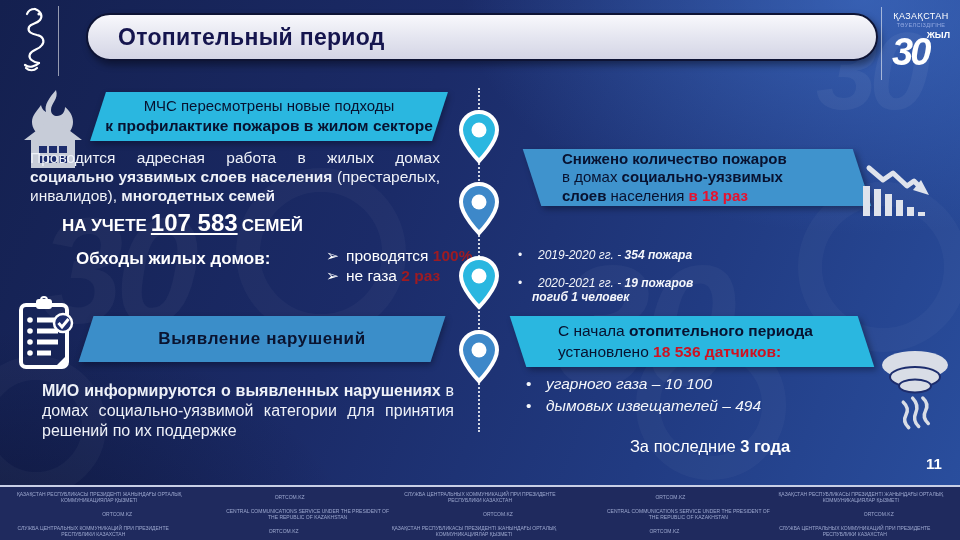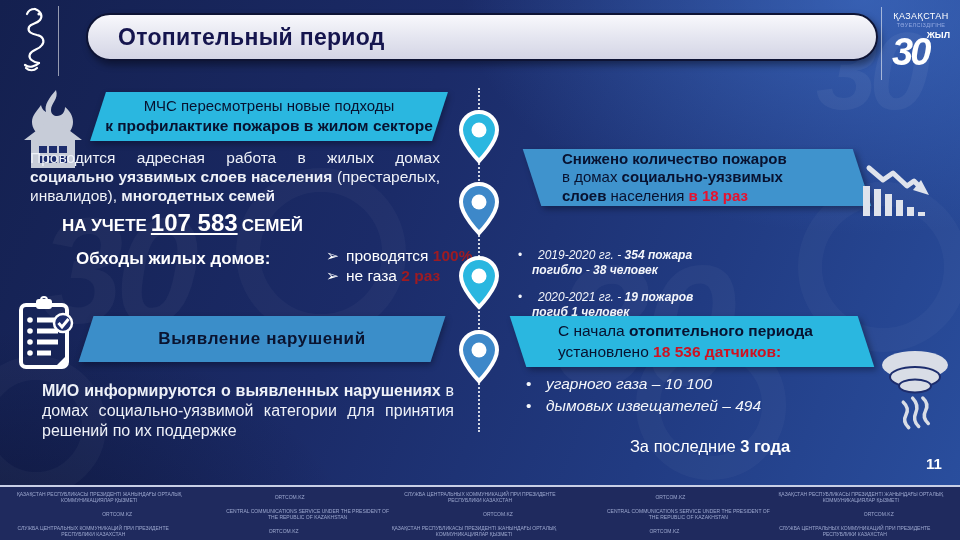--- a/index.html
+++ b/index.html
@@ -213,21 +213,20 @@
     <rect x="35" y="40" width="7" height="16" fill="#dfe3ec"></rect>
     <rect x="46" y="47" width="7" height="9" fill="#dfe3ec"></rect>
     <rect x="57" y="52" width="7" height="4" fill="#dfe3ec"></rect>
     <path d="M8 8 L22 20 L32 13 L46 26 L53 21 L60 28" stroke="#dfe3ec" stroke-width="5" fill="none" stroke-linejoin="round" stroke-linecap="round"></path>
     <polygon points="68,35 52,30 60,20" fill="#dfe3ec"></polygon>
   </svg>
 
   <div class="stats">
     <div class="stat">
       <div class="l1"><span class="bullet">•</span><span>2019-2020 гг.</span><span> - </span><span class="b">354 пожара</span></div>
-      <div class="l2"><span class="b">погибло</span><span> - </span><span class="b">38 человек</span></div>
     </div>
     <div class="stat">
       <div class="l1"><span class="bullet">•</span><span>2020-2021 гг.</span><span> - </span><span class="b">19 пожаров</span></div>
       <div class="l2"><span class="b">погиб</span><span class="b"> 1 человек</span></div>
     </div>
   </div>
 
   <div class="skew banner4">
     <div class="unskew">
       <div><span>С начала </span><span class="b">отопительного периода</span></div>

